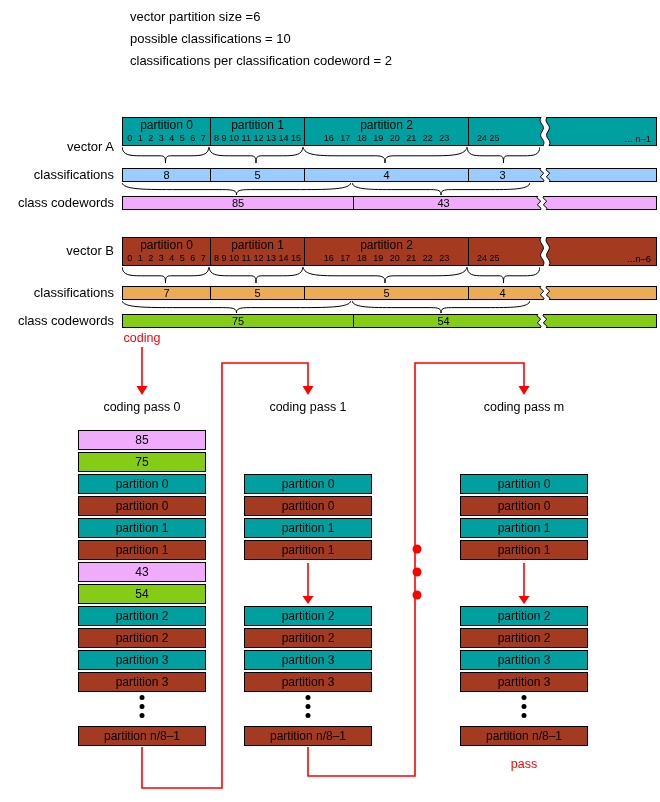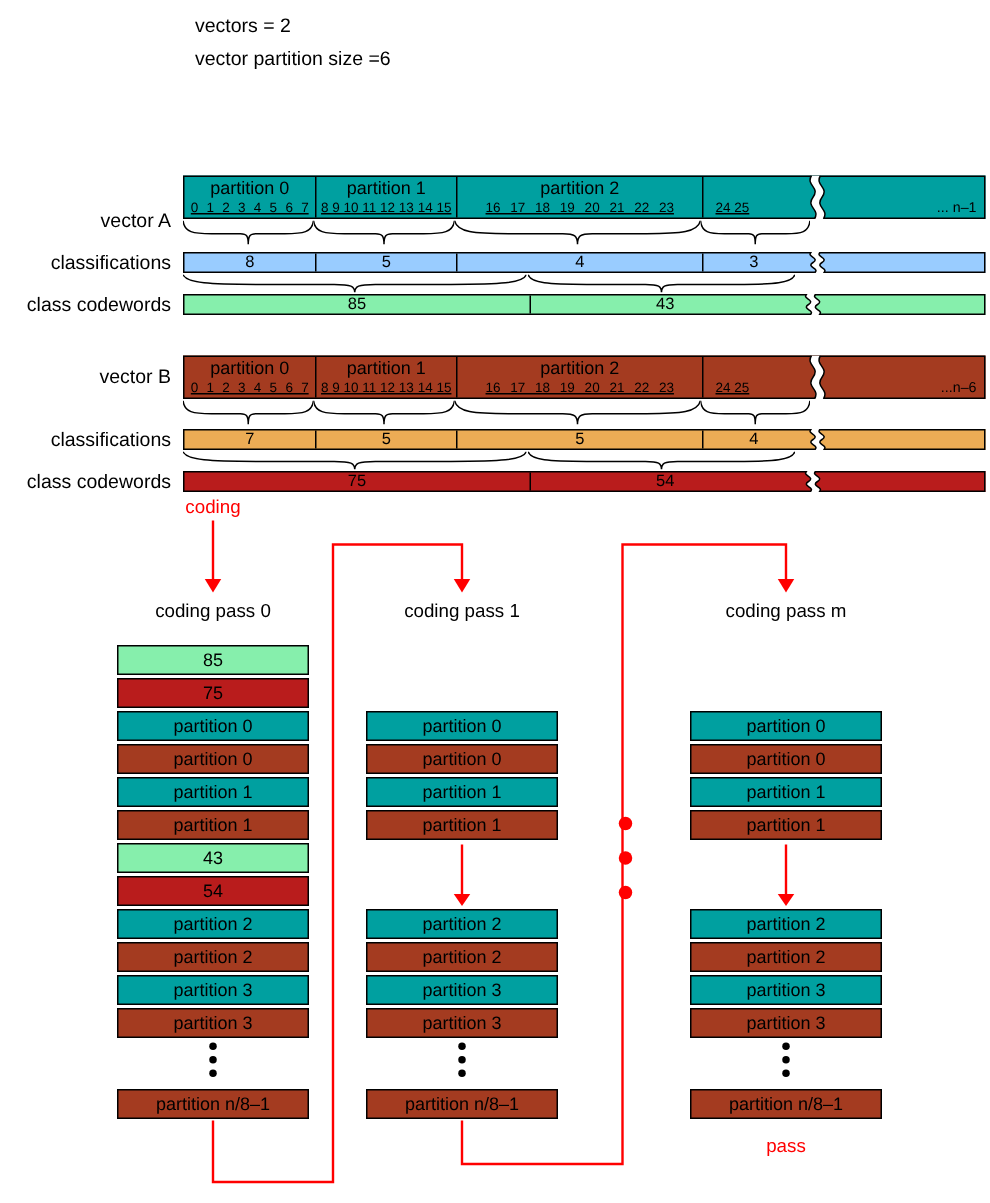--- a/index.html
+++ b/index.html
@@ -9,48 +9,49 @@
   .hdr { position:absolute; left:130px; top:6px; font-size:13px; line-height:22px; }
   .side-label { position:absolute; left:0; width:114px; text-align:right; font-size:13px; line-height:14px; }
   .hbar { position:absolute; left:122px; width:535px; border:1px solid #000; }
   .vecbar { height:29px; }
   .thinbar { height:14px; }
   .seg { position:absolute; top:0; height:100%; display:flex; align-items:center; justify-content:center; }
   .seg.div { border-left:1px solid #000; }
   .vseg { flex-direction:column; justify-content:space-between; padding:1px 0; }
   .vseg span { width:100%; text-align:center; display:block; }
   .plabel { font-size:12px; line-height:13px; }
-  .pnums { font-size:9px; line-height:11px; white-space:nowrap;text-decoration:underline; }
+  .pnums { font-size:9px; line-height:11px; white-space:nowrap; }
   .thinbar .seg { font-size:11px; }
   .tailtext { position:absolute; right:5px; bottom:1px; font-size:9.5px; }
   .tear { position:absolute; top:-1px; height:calc(100% + 2px); width:20px; }
   .brace { position:absolute; }
   .flow-header { position:absolute; width:128px; text-align:center; font-size:12.5px; }
   .frow { position:absolute; width:128px; height:20px; border:1px solid #000; display:flex;
           align-items:center; justify-content:center; font-size:12px; }
   .bg-teal  { background:#00A0A0; }
   .bg-brown { background:#A43B20; }
-  .bg-cwa   { background:#86efac; }
-  .bg-cwb   { background:#b91c1c; }
+  .bg-cwa   { background:#f0abfc; }
+  .bg-cwb   { background:#84cc16; }
   .bg-cla   { background:#99CCFF; }
   .bg-clb   { background:#ECAC55; }
   .red-label { position:absolute; color:#FF0000; font-size:12.5px; text-align:center; }
   .vdots { position:absolute; display:flex; flex-direction:column; align-items:center; gap:4px;
            transform:translateX(-50%); }
   .vdots i { width:5px; height:5px; border-radius:50%; background:#000; }
   .overlay { position:absolute; inset:0; pointer-events:none; }
 </style>
 </head>
 <body>
 
 <div class="canvas">
 
   <div class="hdr">
-    <div>vectors = 2</div>
     <div>vector partition size =6</div>
+    <div>possible classifications = 10</div>
+    <div>classifications per classification codeword = 2</div>
   </div>
 
   <div class="side-label" style="top:140px">vector A</div>
   <div class="hbar vecbar bg-teal" style="top:117px">
     <div class="seg vseg" style="left:0;width:87px">
       <span class="plabel">partition 0</span>
       <span class="pnums" style="word-spacing:3px">0 1 2 3 4 5 6 7</span>
     </div>
     <div class="seg vseg div" style="left:87px;width:94px">
       <span class="plabel">partition 1</span>

